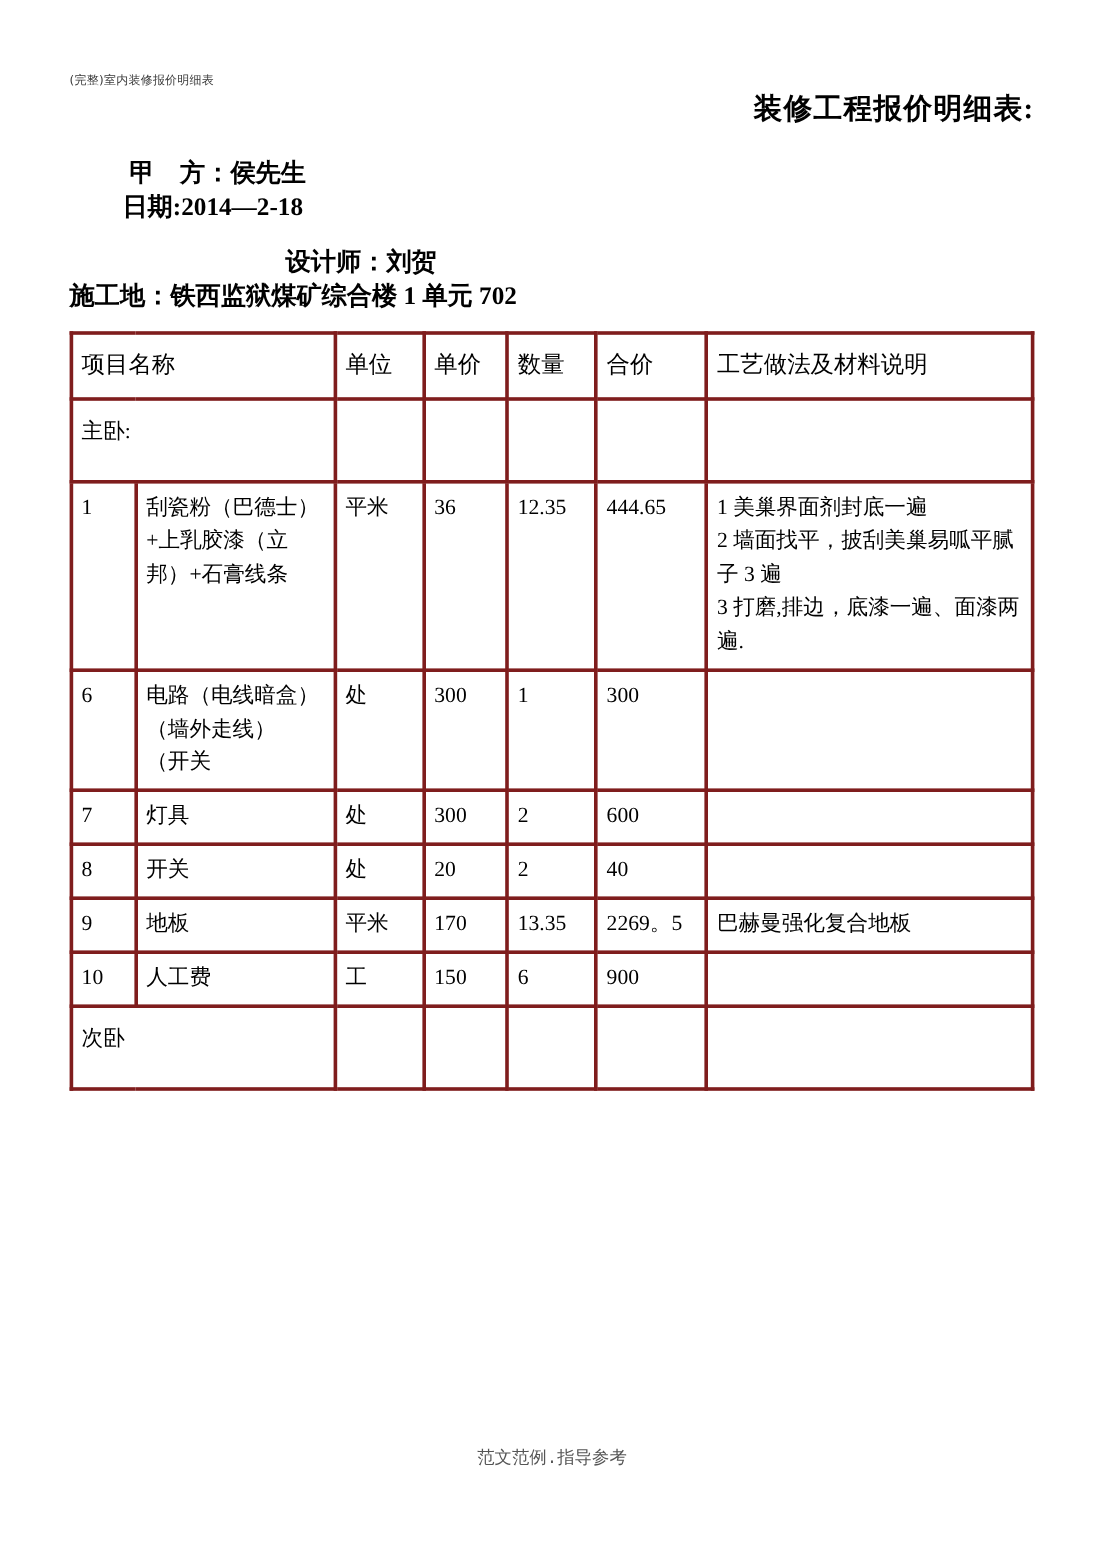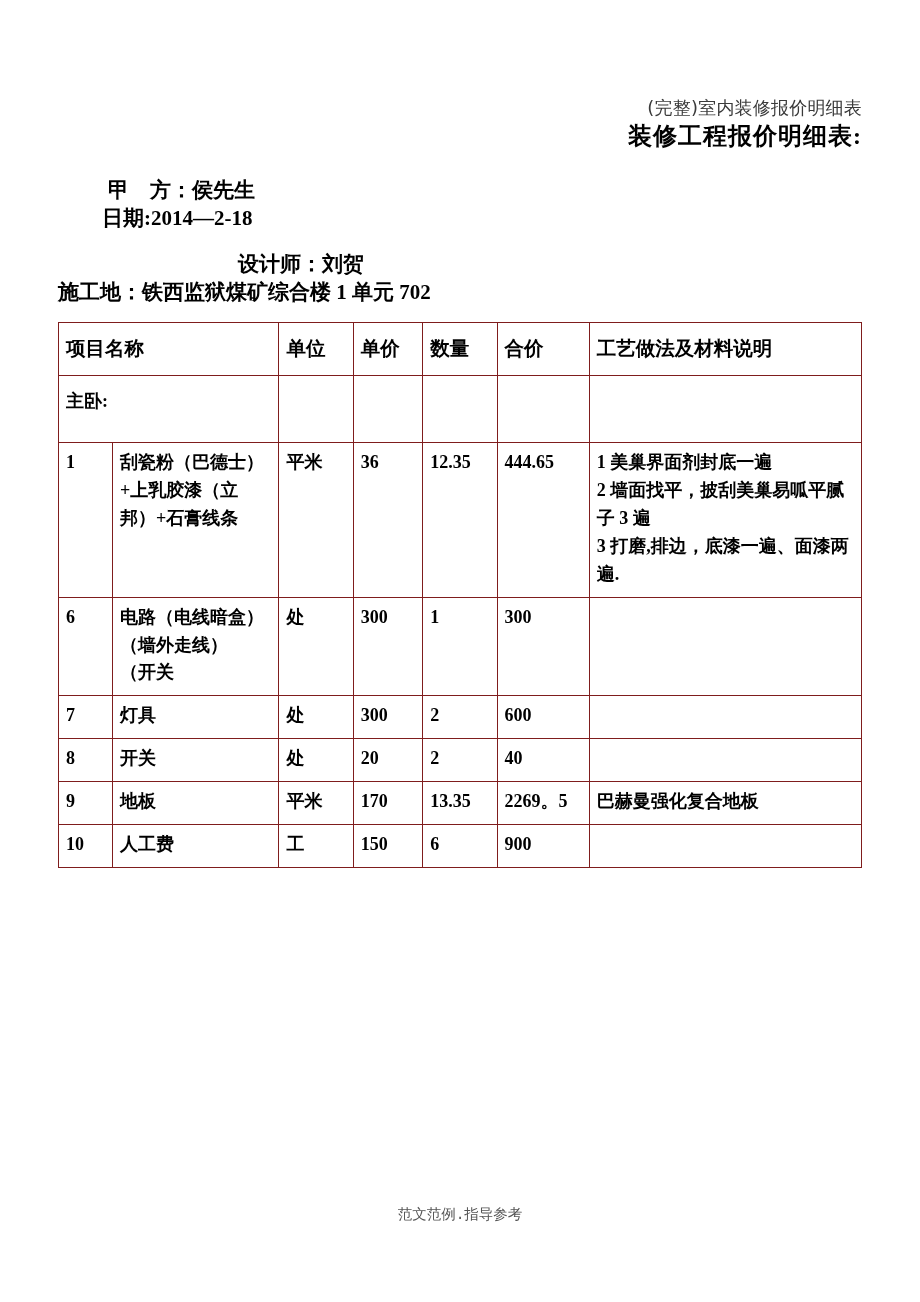--- a/index.html
+++ b/index.html
@@ -16,24 +16,24 @@
     overflow: hidden;
   }
   .page {
     position: relative;
     width: 920px;
     height: 1302px;
     box-sizing: border-box;
     padding: 0 58px;
   }
   .doc-header {
-    text-align: right;
-    font-size: 18px;
+    text-align: left;
+    font-size: 10px;
     color: #3a3a3a;
-    padding-top: 96px;
+    padding-top: 60px;
     letter-spacing: 0.2px;
     font-family: "DejaVu Sans", "Liberation Sans", sans-serif;
   }
   .doc-title {
     text-align: right;
     font-size: 24px;
     font-weight: bold;
     letter-spacing: 1px;
   }
   .meta-row {
@@ -53,26 +53,26 @@
   .m-d { width: 300px; padding-left: 6px; }
   .m-e { flex: 1; }
 
   table.quote {
     border-collapse: collapse;
     width: 804px;
     table-layout: fixed;
     margin-top: 6px;
   }
   table.quote td, table.quote th {
-    border: 1px solid #7f1d1d;
+    border: 3px solid #7f1d1d;
     vertical-align: top;
     padding: 6px 7px 8px 7px;
     font-size: 18px;
     line-height: 1.55;
-    font-weight: bold;
+    font-weight: normal;
     margin-left: 12px;
   }
   table.quote th {
     text-align: left;
     font-size: 19.5px;
     padding-top: 11px;
     padding-bottom: 11px;
   }
   .c-no    { width: 48px;  text-align: left; }
   .c-name  { width: 148px; }
@@ -208,18 +208,26 @@
       <tr>
         <td class="num big-no">10</td>
         <td class="desc-lines">人工费</td>
         <td class="unit">工</td>
         <td class="price">150</td>
         <td class="qty">6</td>
         <td class="total">900</td>
         <td class="desc-lines"></td>
       </tr>
 
+      <tr class="section">
+        <td colspan="2">次卧</td>
+        <td></td>
+        <td></td>
+        <td></td>
+        <td></td>
+        <td></td>
+      </tr>
     </tbody>
   </table>
 
   <div class="footer-note">范文范例.指导参考</div>
 
 </div>
 
 </body></html>

